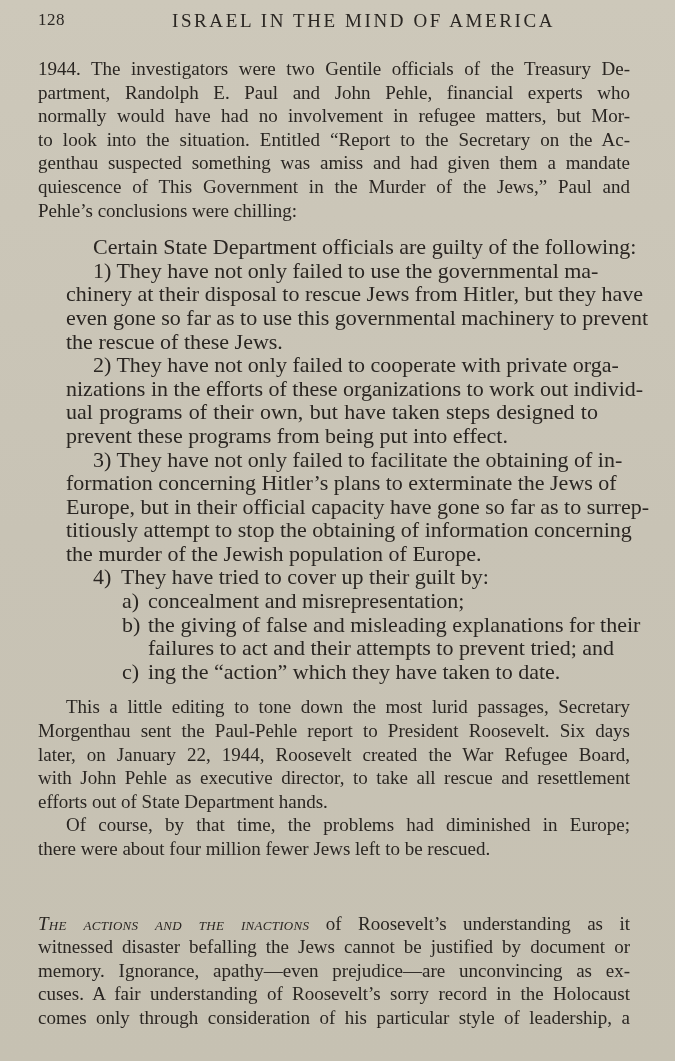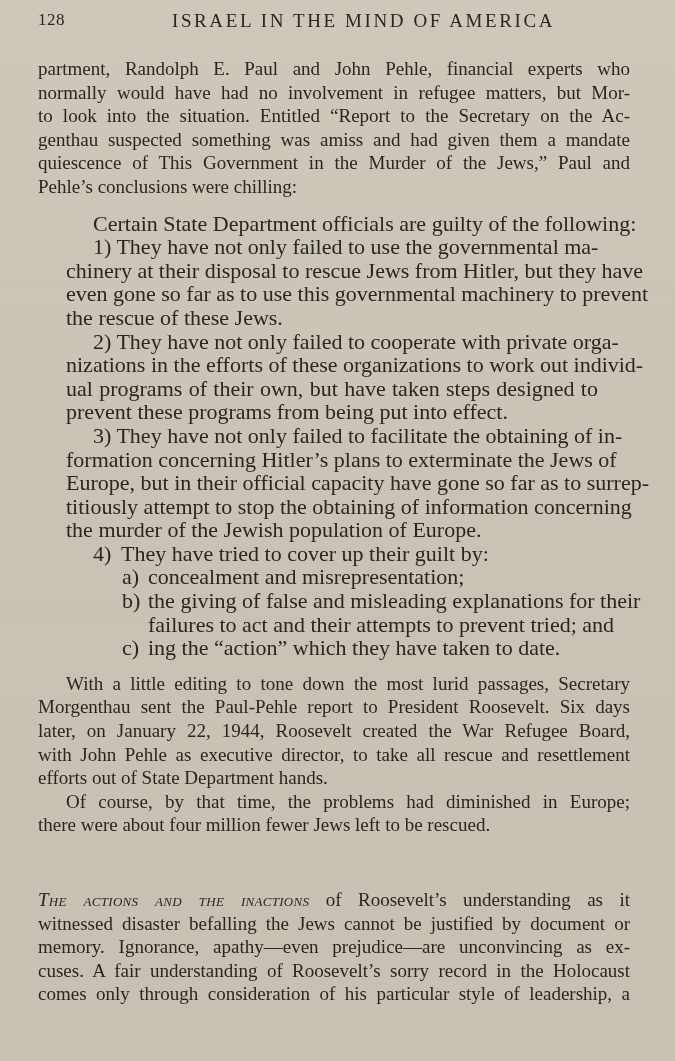--- a/index.html
+++ b/index.html
@@ -44,20 +44,21 @@
 <div class="page">
 
   <div class="running-head">
     <span class="folio">128</span>
     <span class="head-title">ISRAEL IN THE MIND OF AMERICA</span>
   </div>
 
   <div class="body">
 
     <p>
+      <span class="line">1944. The investigators were two Gentile officials of the Treasury De-</span>
       <span class="line">partment, Randolph E. Paul and John Pehle, financial experts who</span>
       <span class="line">normally would have had no involvement in refugee matters, but Mor-</span>
       <span class="line">to look into the situation. Entitled “Report to the Secretary on the Ac-</span>
       <span class="line">genthau suspected something was amiss and had given them a mandate</span>
       <span class="line">quiescence of This Government in the Murder of the Jews,” Paul and</span>
       <span class="line last">Pehle’s conclusions were chilling:</span>
     </p>
 
     <div class="quote">
       <p class="indent">
@@ -102,21 +103,21 @@
         <span class="line last">failures to act and their attempts to prevent tried; and</span>
       </p>
 
       <p class="subsub">
         <span class="lbl">c)</span>
         <span class="line last">ing the “action” which they have taken to date.</span>
       </p>
     </div>
 
     <p class="after-quote">
-      <span class="line indent">With a little editing to tone down the most lurid passages, Secretary</span>
+      <span class="line indent">This a little editing to tone down the most lurid passages, Secretary</span>
       <span class="line">Morgenthau sent the Paul-Pehle report to President Roosevelt. Six days</span>
       <span class="line">later, on January 22, 1944, Roosevelt created the War Refugee Board,</span>
       <span class="line">with John Pehle as executive director, to take all rescue and resettlement</span>
       <span class="line last">efforts out of State Department hands.</span>
     </p>
 
     <p>
       <span class="line indent">Of course, by that time, the problems had diminished in Europe;</span>
       <span class="line last">there were about four million fewer Jews left to be rescued.</span>
     </p>

